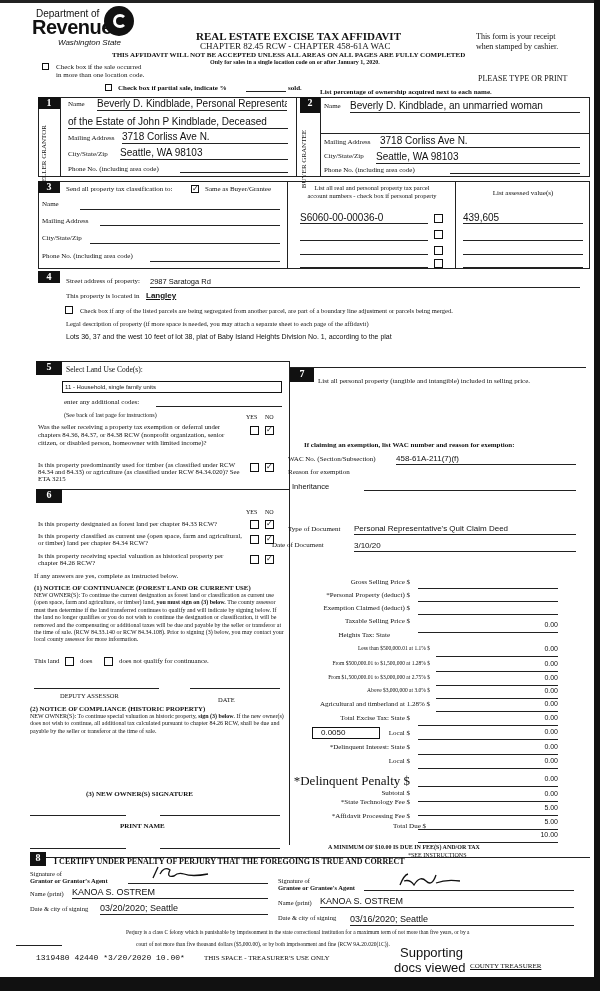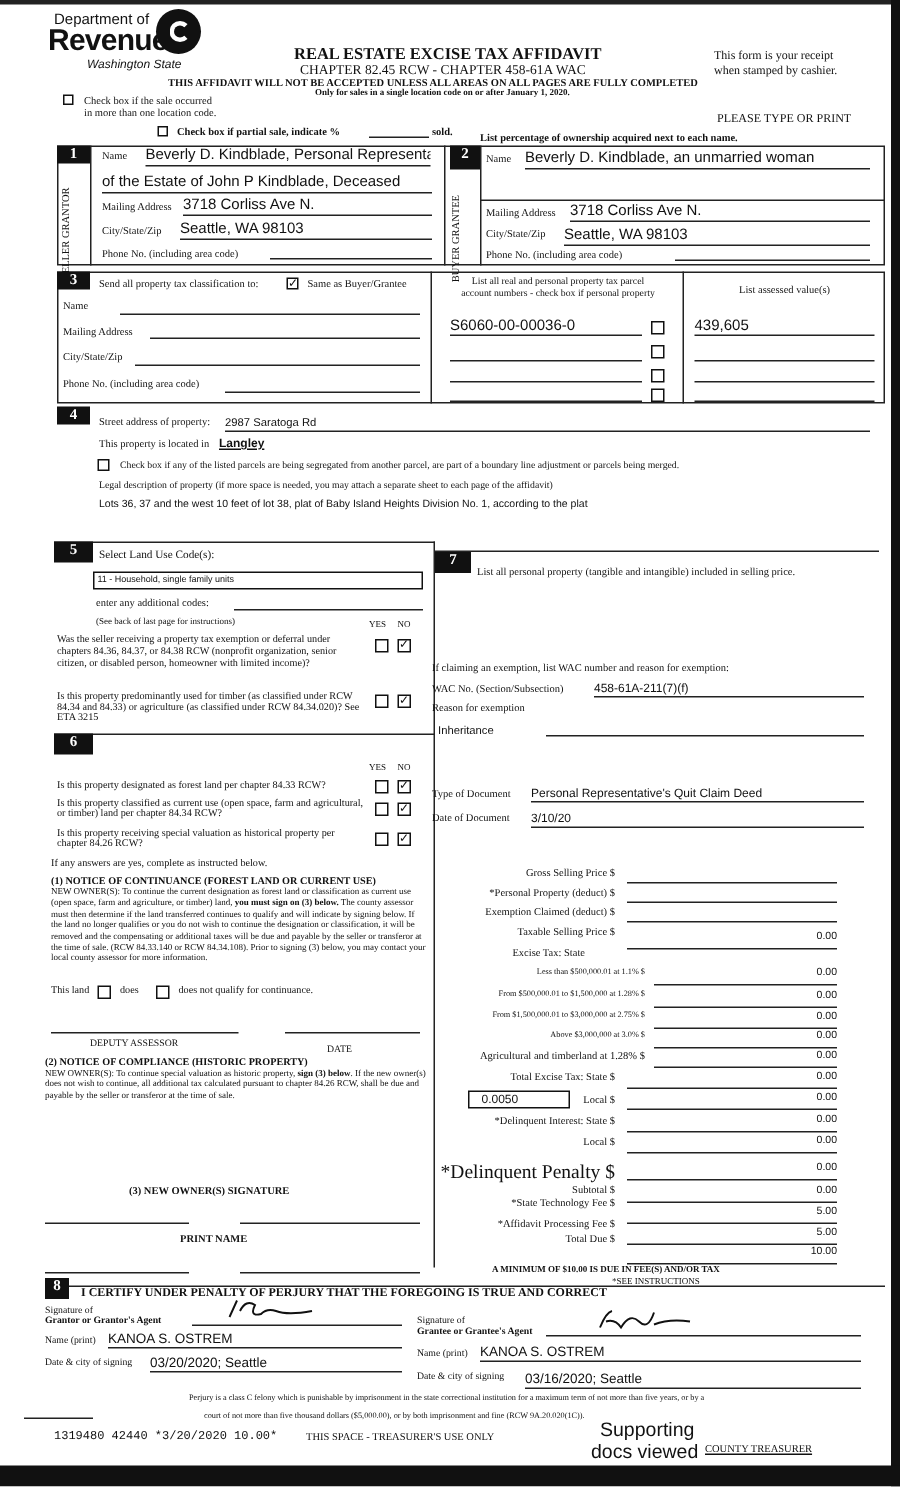--- a/index.html
+++ b/index.html
@@ -175,45 +175,45 @@
 <div class="abs b" style="left:86px;top:790px;font-size:7px;">(3) NEW OWNER(S) SIGNATURE</div>
 <div class="abs ul" style="left:30px;top:815px;width:96px;"></div>
 <div class="abs ul" style="left:160px;top:815px;width:120px;"></div>
 <div class="abs b" style="left:120px;top:822px;font-size:7px;">PRINT NAME</div>
 <div class="abs ul" style="left:30px;top:848px;width:96px;"></div>
 <div class="abs ul" style="left:160px;top:848px;width:120px;"></div>
 
 <div class="hline" style="left:290px;top:367px;width:296px;"></div>
 <div class="abs num" style="left:290px;top:368px;width:24px;height:14px;">7</div>
 <div class="abs" style="left:318px;top:377px;font-size:7px;white-space:nowrap;">List all personal property (tangible and intangible) included in selling price.</div>
-<div class="abs" style="left:288px;top:441px;font-size:7px;">If claiming an exemption, list WAC number and reason for exemption:</div>
+<div class="abs" style="left:304px;top:441px;font-size:7px;font-weight:bold;">If claiming an exemption, list WAC number and reason for exemption:</div>
 <div class="abs" style="left:288px;top:455px;font-size:7px;">WAC No. (Section/Subsection)</div>
 <div class="abs sans ul" style="left:396px;top:454px;width:180px;height:11px;font-size:8px;">458-61A-211(7)(f)</div>
 <div class="abs" style="left:288px;top:468px;font-size:7px;">Reason for exemption</div>
 <div class="abs sans" style="left:292px;top:482px;font-size:7.5px;">Inheritance</div>
 <div class="abs ul" style="left:364px;top:490px;width:212px;"></div>
 <div class="abs" style="left:288px;top:525px;font-size:7px;">Type of Document</div>
 <div class="abs sans ul" style="left:354px;top:524px;width:222px;height:11px;font-size:8px;">Personal Representative's Quit Claim Deed</div>
-<div class="abs" style="left:288px;top:541px;font-size:7px;">Date of Document</div>
+<div class="abs" style="left:272px;top:541px;font-size:7px;">Date of Document</div>
 <div class="abs sans ul" style="left:354px;top:541px;width:222px;height:11px;font-size:8px;">3/10/20</div>
 
 <div class="abs" style="left:290px;top:578px;width:296px;">
   <div class="abs right" style="left:0;top:0;width:120px;font-size:7px;">Gross Selling Price $</div>
   <div class="abs right sans ul" style="left:128px;top:0;width:140px;height:11px;font-size:7px;"></div>
 
   <div class="abs right" style="left:0;top:13px;width:120px;font-size:7px;">*Personal Property (deduct) $</div>
   <div class="abs right sans ul" style="left:128px;top:13px;width:140px;height:11px;font-size:7px;"></div>
 
   <div class="abs right" style="left:0;top:26px;width:120px;font-size:7px;">Exemption Claimed (deduct) $</div>
   <div class="abs right sans ul" style="left:128px;top:26px;width:140px;height:11px;font-size:7px;"></div>
 
   <div class="abs right" style="left:0;top:39px;width:120px;font-size:7px;">Taxable Selling Price $</div>
   <div class="abs right sans ul" style="left:128px;top:43px;width:140px;height:12px;font-size:7px;">0.00</div>
 
-  <div class="abs right" style="left:0;top:53px;width:100px;font-size:7px;">Excise Tax: State</div>
+  <div class="abs right" style="left:0;top:53px;width:100px;font-size:7px;">Heights Tax: State</div>
 
   <div class="abs right" style="left:0;top:67px;width:140px;font-size:5.5px;">Less than $500,000.01 at 1.1% $</div>
   <div class="abs right sans ul" style="left:146px;top:67px;width:122px;height:12px;font-size:7px;">0.00</div>
 
   <div class="abs right" style="left:0;top:82px;width:140px;font-size:5.5px;">From $500,000.01 to $1,500,000 at 1.28% $</div>
   <div class="abs right sans ul" style="left:146px;top:82px;width:122px;height:12px;font-size:7px;">0.00</div>
 
   <div class="abs right" style="left:-6px;top:96px;width:146px;font-size:5.5px;">From $1,500,000.01 to $3,000,000 at 2.75% $</div>
   <div class="abs right sans ul" style="left:146px;top:96px;width:122px;height:12px;font-size:7px;">0.00</div>
 
@@ -241,21 +241,21 @@
 
   <div class="abs right" style="left:0;top:211px;width:120px;font-size:7px;">Subtotal $</div>
   <div class="abs right sans ul" style="left:128px;top:212px;width:140px;height:12px;font-size:7px;">0.00</div>
 
   <div class="abs right" style="left:0;top:220px;width:120px;font-size:7px;">*State Technology Fee $</div>
   <div class="abs right sans ul" style="left:128px;top:226px;width:140px;height:12px;font-size:7px;">5.00</div>
 
   <div class="abs right" style="left:0;top:234px;width:120px;font-size:7px;">*Affidavit Processing Fee $</div>
   <div class="abs right sans ul" style="left:128px;top:240px;width:140px;height:12px;font-size:7px;">5.00</div>
 
-  <div class="abs right" style="left:0;top:244px;width:120px;font-size:7px;">Total Due $</div>
+  <div class="abs right" style="left:16px;top:244px;width:120px;font-size:7px;">Total Due $</div>
   <div class="abs right sans ul" style="left:128px;top:253px;width:140px;height:12px;font-size:7px;">10.00</div>
 
   <div class="abs b" style="left:38px;top:266px;font-size:6px;white-space:nowrap;">A MINIMUM OF $10.00 IS DUE IN FEE(S) AND/OR TAX</div>
   <div class="abs" style="left:118px;top:274px;font-size:6px;">*SEE INSTRUCTIONS</div>
 </div>
 
 <div class="hline" style="left:30px;top:857px;width:560px;"></div>
 <div class="abs num" style="left:30px;top:852px;width:16px;height:14px;">8</div>
 <div class="abs b" style="left:54px;top:857px;font-size:8px;white-space:nowrap;">I CERTIFY UNDER PENALTY OF PERJURY THAT THE FOREGOING IS TRUE AND CORRECT</div>
 <div class="abs" style="left:30px;top:870px;font-size:6.5px;line-height:7px;">

